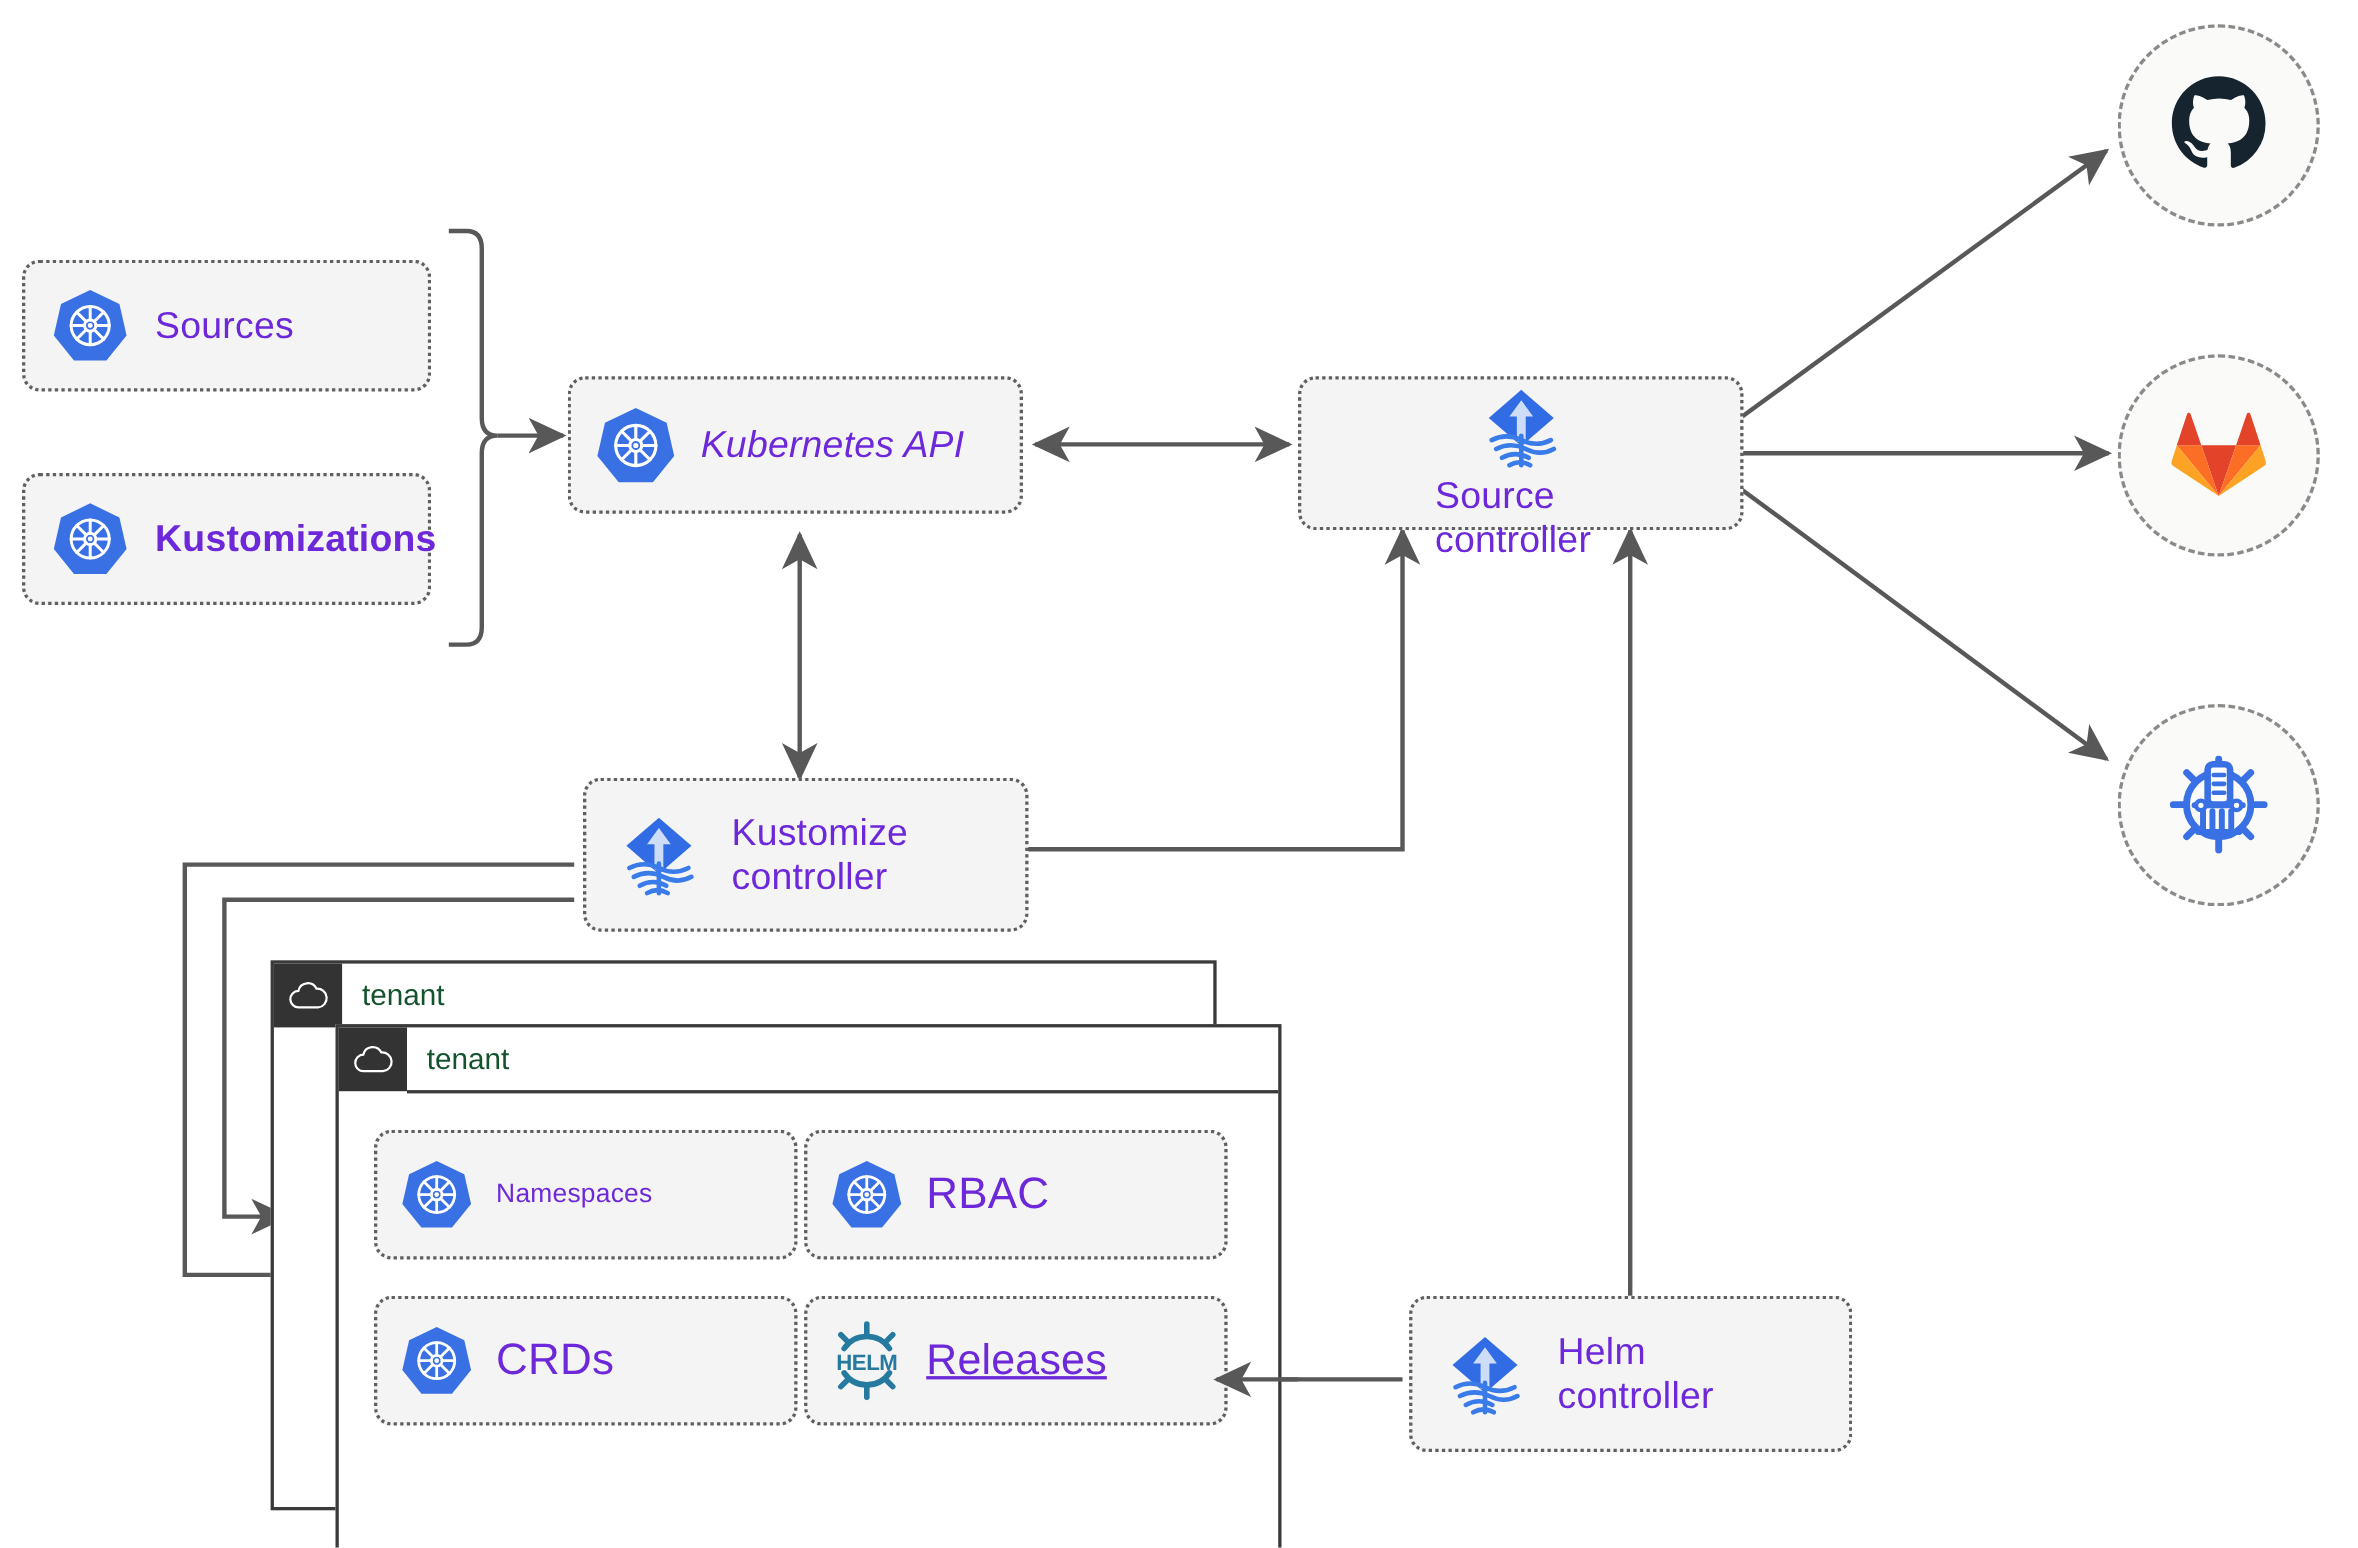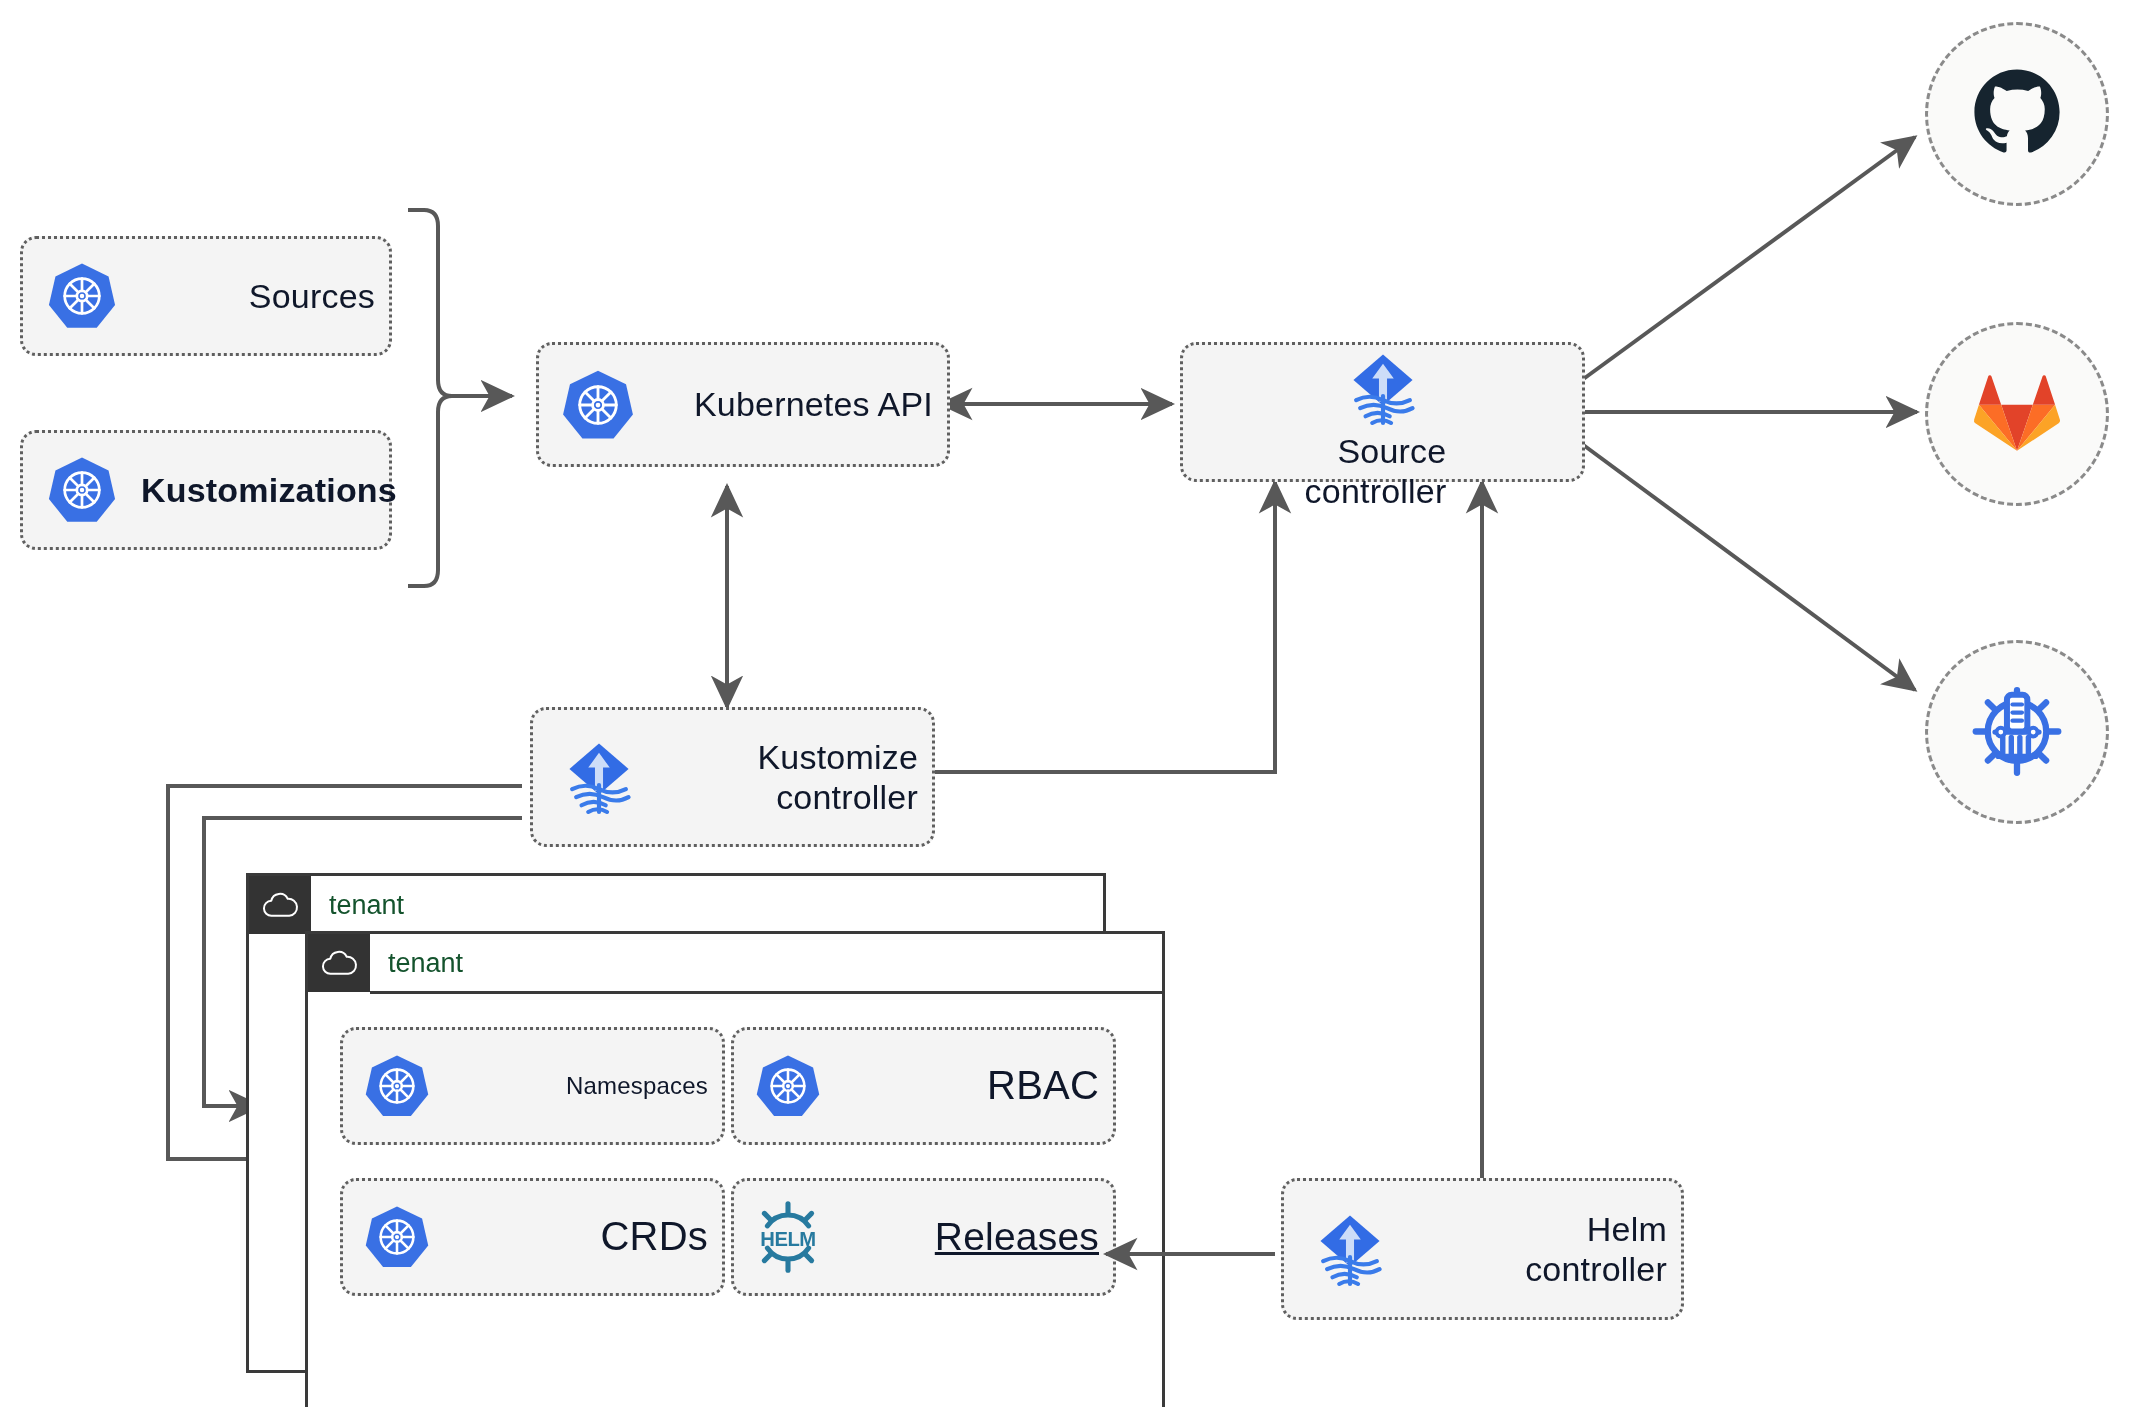--- a/index.html
+++ b/index.html
@@ -13,22 +13,22 @@
     background:#f4f4f4;
     border:3px dotted #5f5f5f;
     border-radius:16px;
     display:flex;
     align-items:center;
     z-index:5;
   }
   .node .ico{flex:0 0 auto;display:flex;align-items:center;justify-content:center;}
   .node .lbl{
     flex:1 1 auto;
-    text-align:right;
-    color:#0f172a;
+    text-align:left;
+    color:#6d28d9;
     font-size:34px;
     line-height:1.18;
     letter-spacing:.2px;
     white-space:pre-line;
     padding-right:14px;
   }
 
   
   .circ{
     position:absolute;
@@ -147,21 +147,21 @@
             <path d="M35.3 35.3 L42.9 42.9"></path>
           <path d="M42.9 21.1 L35.3 28.7"></path>
             <path d="M28.7 35.3 L21.1 42.9"></path>
         </g>
         <circle cx="32" cy="32" r="2" fill="#ffffff"></circle>
       </svg>
     </span>
     <span class="lbl">Kustomizations</span>
   </div>
 
-  <div class="node" style="left:536px; top:342px; width:414px; height:125px;">
+  <div class="node" style="left:516px; top:342px; width:414px; height:125px;font-style:italic;">
     <span class="ico" style="width:118px;">
       <svg width="76" height="76" viewBox="0 0 64 64">
         <path d="M32 3.2 L55.6 14.6 L61.4 40 L45.1 60.2 L18.9 60.2 L2.6 40 L8.4 14.6 Z" fill="#3970e4"></path>
         <g fill="none" stroke="#ffffff" stroke-width="2.4" stroke-linecap="round">
           <circle cx="32" cy="32" r="15.4"></circle>
           <circle cx="32" cy="32" r="4.6"></circle>
           <path d="M32 16.6 L32 27.4"></path>
             <path d="M32 36.6 L32 47.4"></path>
           <path d="M16.6 32 L27.4 32"></path>
             <path d="M36.6 32 L47.4 32"></path>

